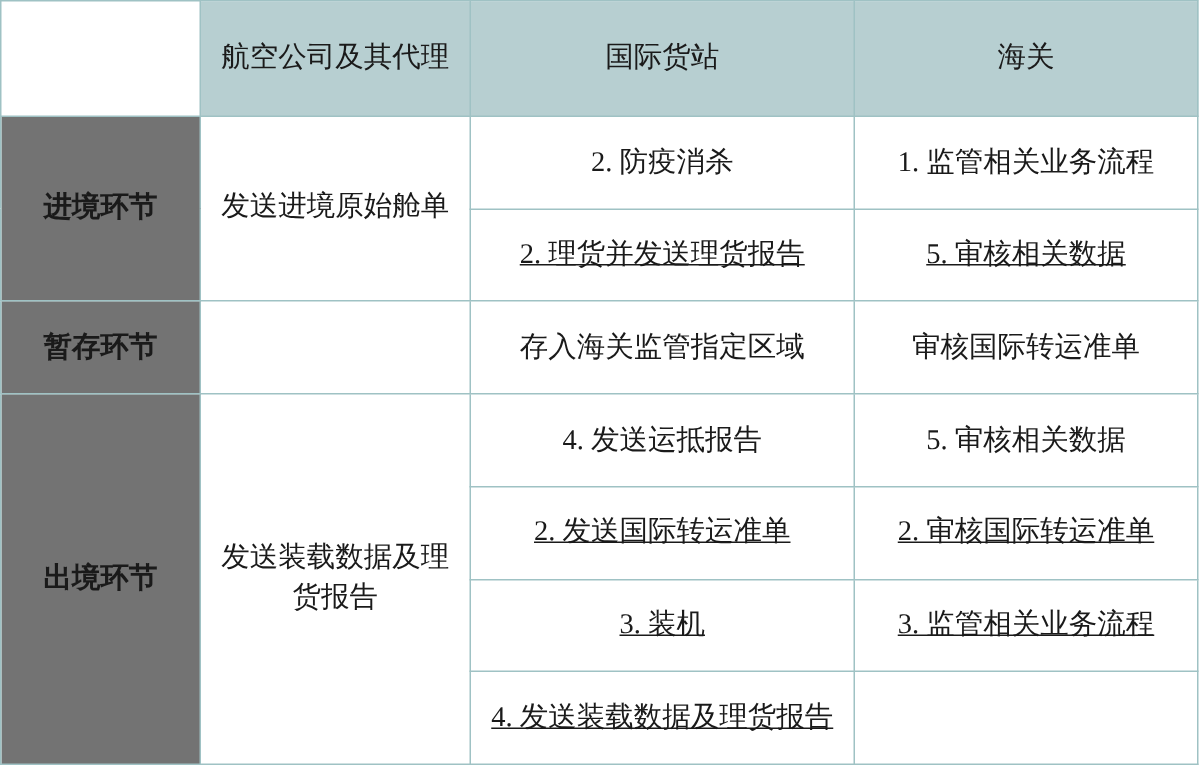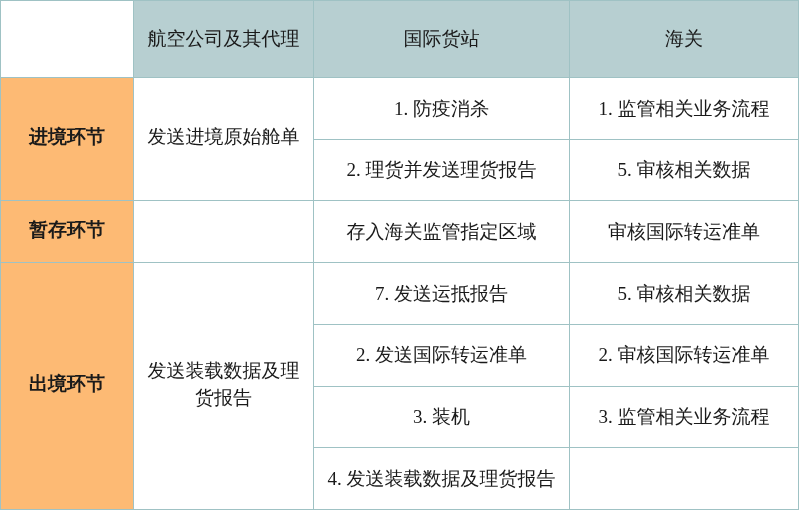--- a/index.html
+++ b/index.html
@@ -43,42 +43,43 @@
     color: #16343c;
     height: 64px;
   }
   .hdr-corner {
     background: #ffffff;
     border-top: 1px solid #9fc2c4;
     border-left: 1px solid #9fc2c4;
   }
   
   .stage {
-    background: #fdba74;
+    background: #737373;
     font-weight: bold;
     font-size: 20px;
     color: #12303a;
-    font-family: Liberation Mono, monospace;
+    font-family: Liberation Serif, serif;
   }
   
   .airline {
     background: #ffffff;
     text-align: center;
     font-family: Liberation Mono, monospace;
   }
   
   .cell {
     background: #ffffff;
   }
   .cell-empty {
     background: #ffffff;
   }
   
   .dashed-top {
     border-top: 1px dashed #9fc2c4;
+    text-decoration: underline;
   }
 </style>
 </head>
 <body>
 
 <table id="matrix-table">
   <colgroup>
     <col class="col-stage">
     <col class="col-airline">
     <col class="col-depot">
@@ -89,39 +90,39 @@
     <tr>
       <td class="hdr-corner"></td>
       <td class="hdr">航空公司及其代理</td>
       <td class="hdr">国际货站</td>
       <td class="hdr">海关</td>
     </tr>
 
     <tr>
       <td class="stage" rowspan="2">进境环节</td>
       <td class="airline" rowspan="2">发送进境原始舱单</td>
-      <td class="cell">1. 防疫消杀</td>
+      <td class="cell">2. 防疫消杀</td>
       <td class="cell">1. 监管相关业务流程</td>
     </tr>
     <tr>
       <td class="cell dashed-top">2. 理货并发送理货报告</td>
       <td class="cell dashed-top">5. 审核相关数据</td>
     </tr>
 
     <tr>
       <td class="stage">暂存环节</td>
       <td class="airline cell-empty"></td>
       <td class="cell">存入海关监管指定区域</td>
       <td class="cell">审核国际转运准单</td>
     </tr>
 
     <tr>
       <td class="stage" rowspan="4">出境环节</td>
       <td class="airline" rowspan="4">发送装载数据及理货报告</td>
-      <td class="cell">7. 发送运抵报告</td>
+      <td class="cell">4. 发送运抵报告</td>
       <td class="cell">5. 审核相关数据</td>
     </tr>
     <tr>
       <td class="cell dashed-top">2. 发送国际转运准单</td>
       <td class="cell dashed-top">2. 审核国际转运准单</td>
     </tr>
     <tr>
       <td class="cell dashed-top">3. 装机</td>
       <td class="cell dashed-top">3. 监管相关业务流程</td>
     </tr>

